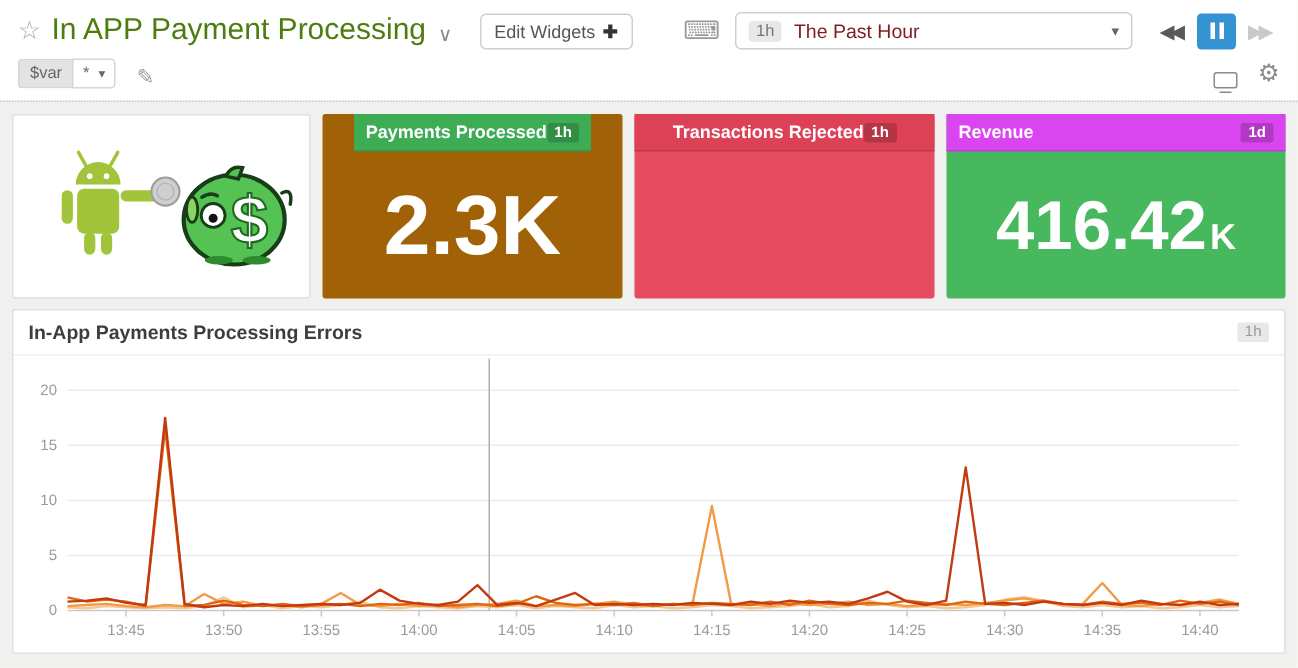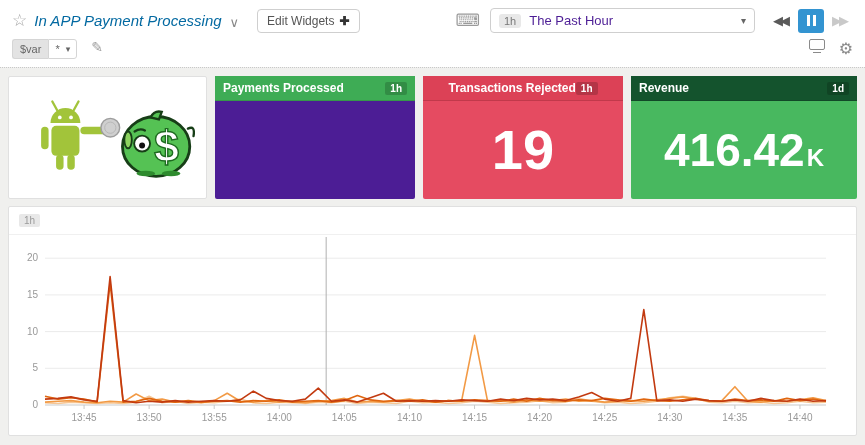--- a/index.html
+++ b/index.html
@@ -2,39 +2,39 @@
 <html><head>
 <meta charset="utf-8">
 <style>
   * { margin:0; padding:0; box-sizing:border-box; }
   body { width:865px; height:445px; font-family:"Liberation Sans", sans-serif; background:#fff; overflow:hidden; }
 
   
   .topbar { padding:8px 12px 2px 12px; background:#fff; }
   .row1 { display:flex; align-items:center; }
   .star { font-size:17px; color:#a9a9a9; margin-right:7px; }
-  .dash-title { font-size:15px; color:#0369a1; font-weight:400;font-style:italic; }
+  .dash-title { font-size:20px; color:#4d7c0f; font-weight:400; }
   .title-caret { font-size:13px; color:#888; margin:4px 6px 0 8px; }
   .edit-widgets-btn { margin-left:12px; border:1px solid #cfcfcf; border-radius:4px; background:#fff;
     padding:4px 9px; font-size:12px; color:#555; display:flex; align-items:flex-end; gap:5px; cursor:pointer; }
   .edit-widgets-btn .plus { font-weight:700; color:#333; font-size:12px; }
   .spacer { flex:1; }
   .kbd-icon { font-size:17px; color:#9a9a9a; margin-right:10px; }
   .time-select { display:flex; align-items:center; border:1px solid #cfcfcf; border-radius:4px;
     background:#fff; padding:4px 8px; width:265px; }
   .time-chip { background:#e8e8e8; color:#777; border-radius:3px; font-size:11px; padding:1px 5px; margin-right:8px; }
-  .time-label { font-size:13px; color:#4c1d95; flex:1; }
+  .time-label { font-size:13px; color:#7f1d1d; flex:1; }
   .select-caret { font-size:10px; color:#666; }
   .playback { display:flex; align-items:center; margin-left:14px; gap:2px; }
   .pb-btn { font-size:13px; letter-spacing:-3px; padding:4px 7px 4px 4px; color:#5a5a5a; cursor:pointer; }
   .pb-btn.disabled { color:#c9c9c9; }
   .pause-btn { background:#3394d1; border-radius:3px; width:26px; height:24px; display:flex;
     align-items:center; justify-content:center; gap:3px; cursor:pointer; margin:0 2px; }
   .pause-btn i { display:block; width:3px; height:11px; background:#fff; }
-  .row2 { display:flex; align-items:flex-start; margin-top:6px; padding-bottom:6px; }
+  .row2 { display:flex; align-items:flex-end; margin-top:6px; padding-bottom:6px; }
   .tvar { display:flex; align-items:stretch; font-size:11px; cursor:pointer; }
   .tvar-name { background:#e3e3e3; color:#666; padding:3px 7px; border-radius:3px 0 0 3px; border:1px solid #d5d5d5; border-right:none; }
   .tvar-val { background:#fff; border:1px solid #d5d5d5; border-radius:0 3px 3px 0; padding:3px 6px;
     color:#666; display:flex; align-items:center; gap:6px; }
   .tvar-val .select-caret { font-size:9px; }
   .pencil { font-size:14px; color:#9a9a9a; margin-left:14px; cursor:pointer; }
   .monitor-icon { width:16px; height:11px; border:1.5px solid #8a8a8a; border-radius:2px; position:relative; margin-right:14px; cursor:pointer; }
   .monitor-icon:after { content:""; position:absolute; left:3px; right:3px; bottom:-4px; height:1.5px; background:#8a8a8a; }
   .gear-icon { font-size:16px; color:#8a8a8a; cursor:pointer; }
 
@@ -131,55 +131,56 @@
         <ellipse cx="122" cy="58" rx="4" ry="9" fill="#8cd35f" stroke="#173e17" stroke-width="2"></ellipse>
         <circle cx="137" cy="62" r="8.5" fill="#fff" stroke="#173e17" stroke-width="2"></circle>
         <circle cx="137" cy="64" r="3.2" fill="#111"></circle>
         <path d="M129,49 q6,-4 11,-1" fill="none" stroke="#173e17" stroke-width="2.5" stroke-linecap="round"></path>
         <text x="163" y="82" font-size="48" font-weight="bold" fill="#fff" stroke="#1e6b20" stroke-width="1.5" text-anchor="middle" font-family="Liberation Sans, sans-serif">$</text>
         <ellipse cx="141" cy="94" rx="10" ry="3" fill="#2e8b2e"></ellipse>
         <ellipse cx="168" cy="94" rx="10" ry="3" fill="#2e8b2e"></ellipse>
       </svg>
     </div>
 
-    <div class="widget kpi" style="background: #4c1d95;">
+    <div class="widget kpi" style="background: #a16207; align-items: center;">
       <div class="kpi-head" style="background: rgb(62, 172, 85);">
         <span>Payments Processed</span>
         <span class="kpi-badge">1h</span>
+      </div>
+      <div class="kpi-body">
+        <span class="kpi-value">
+            <span>2.3K</span>
+          </span>
       </div>
     </div>
 
     <div class="widget kpi" style="background: rgb(229, 75, 97);">
       <div class="kpi-head" style="background: rgb(220, 65, 86); justify-content: center;">
         <span>Transactions Rejected</span>
         <span class="kpi-badge">1h</span>
       </div>
-      <div class="kpi-body">
-        <span class="kpi-value">
-            <span>19</span>
-          </span>
-      </div>
     </div>
 
     <div class="widget kpi last" style="background: rgb(72, 184, 95);">
-      <div class="kpi-head" style="background: #14532d;">
+      <div class="kpi-head" style="background: #d946ef;">
         <span>Revenue</span>
         <span class="kpi-badge">1d</span>
       </div>
       <div class="kpi-body">
         <span class="kpi-value smaller">
           <span>416.42</span>
             <span class="kpi-suffix">K</span>
         </span>
       </div>
     </div>
   </div>
 
   <div class="widget chart-widget">
     <div class="chart-head">
+      <span class="chart-title">In-App Payments Processing Errors</span>
       <span class="chart-badge">1h</span>
     </div>
     <div class="chart-area" id="chart"><svg width="843" height="196" viewBox="0 0 843 196" font-family="Liberation Sans, sans-serif">
           <line x1="36" y1="170" x2="817" y2="170" stroke="#c9c9c9" stroke-width="1"></line>
           <text x="29" y="173" font-size="10" fill="#999" text-anchor="end">0</text>
           <line x1="36" y1="133.30275229357798" x2="817" y2="133.30275229357798" stroke="#ebebeb" stroke-width="1"></line>
           <text x="29" y="136.30275229357798" font-size="10" fill="#999" text-anchor="end">5</text>
           <line x1="36" y1="96.60550458715598" x2="817" y2="96.60550458715598" stroke="#ebebeb" stroke-width="1"></line>
           <text x="29" y="99.60550458715598" font-size="10" fill="#999" text-anchor="end">10</text>
           <line x1="36" y1="59.908256880733944" x2="817" y2="59.908256880733944" stroke="#ebebeb" stroke-width="1"></line>

